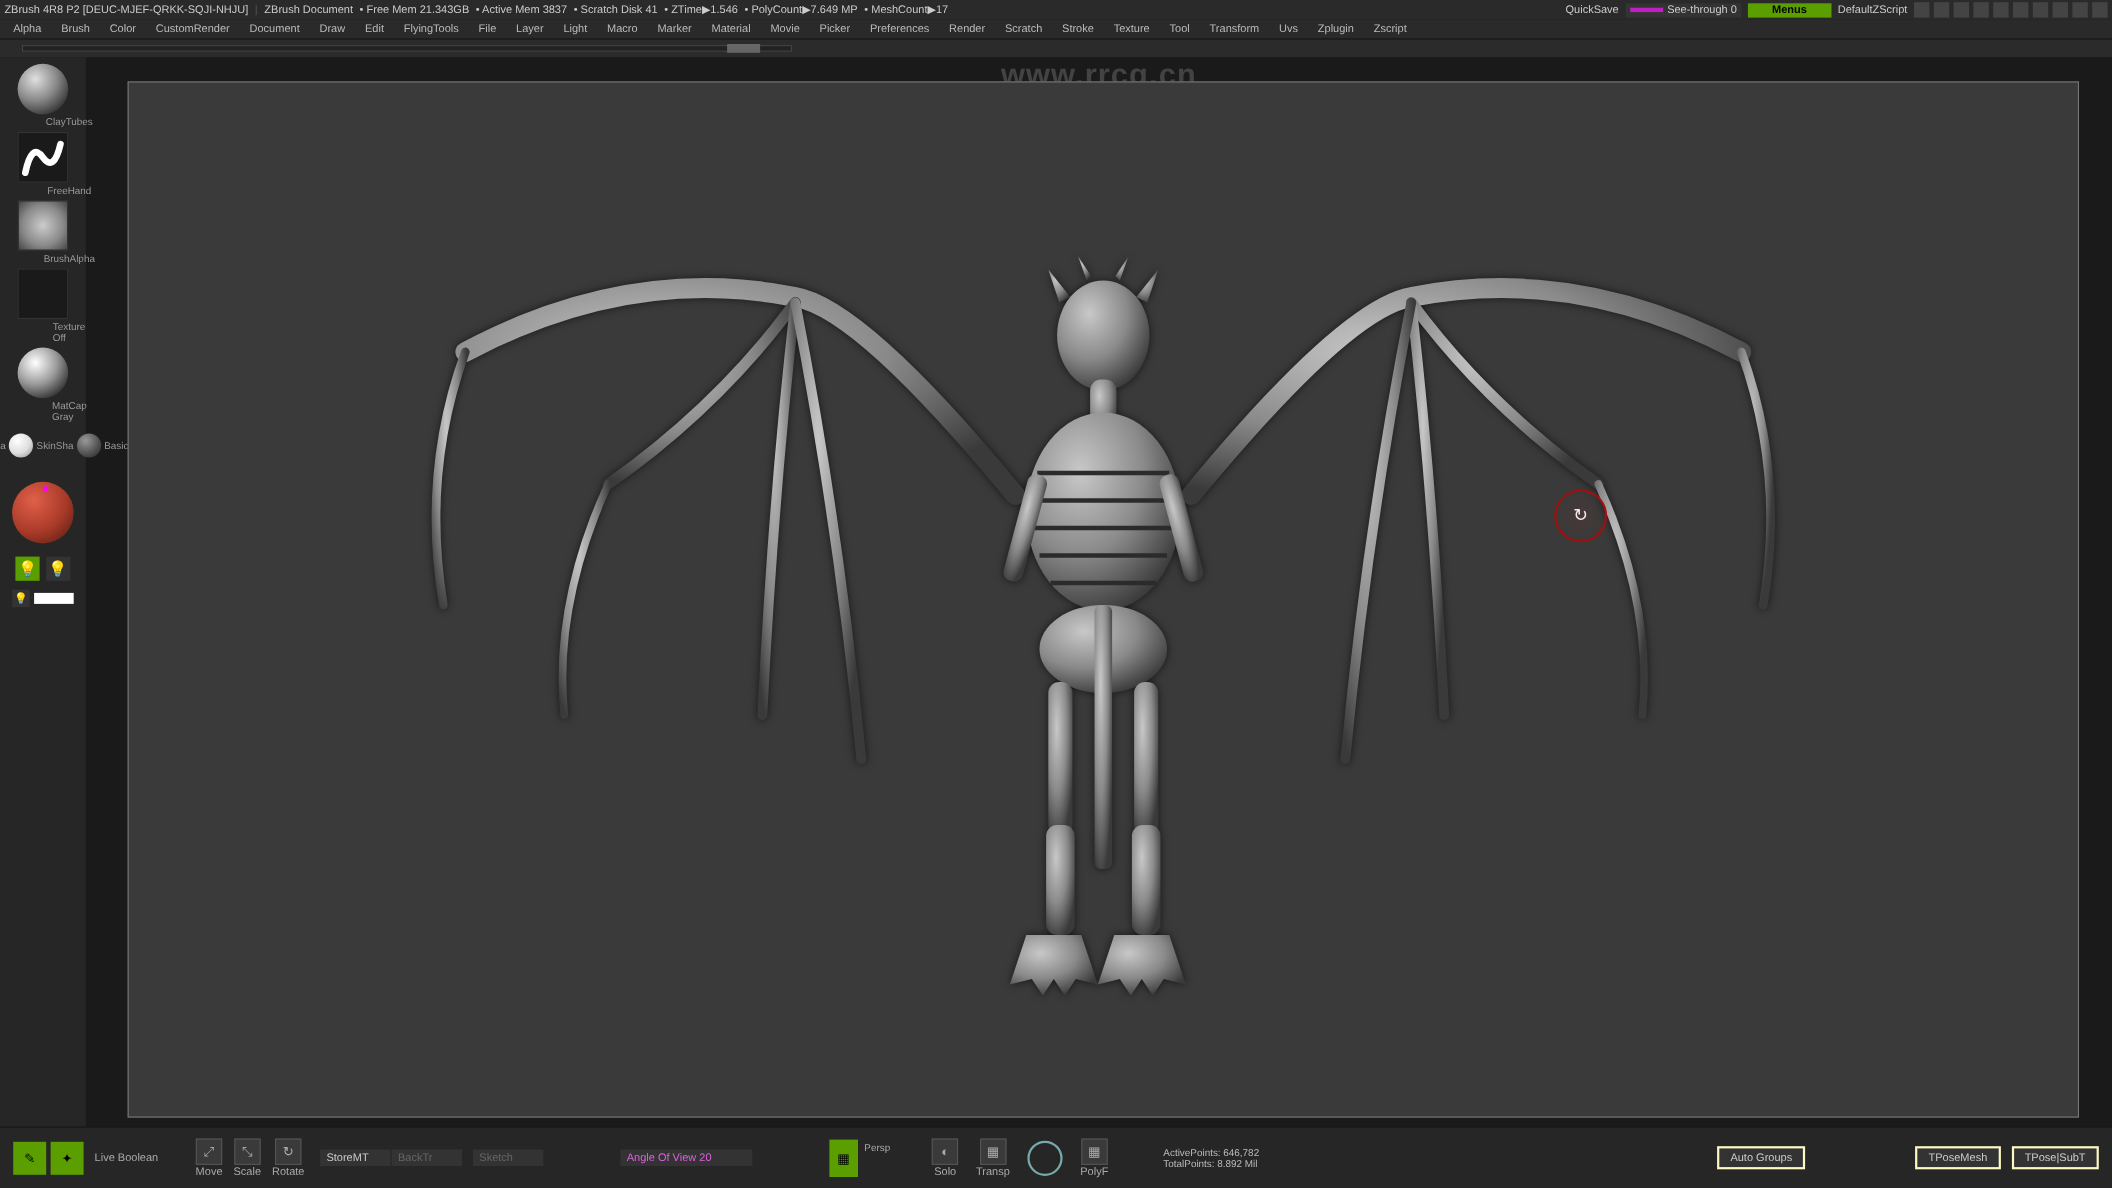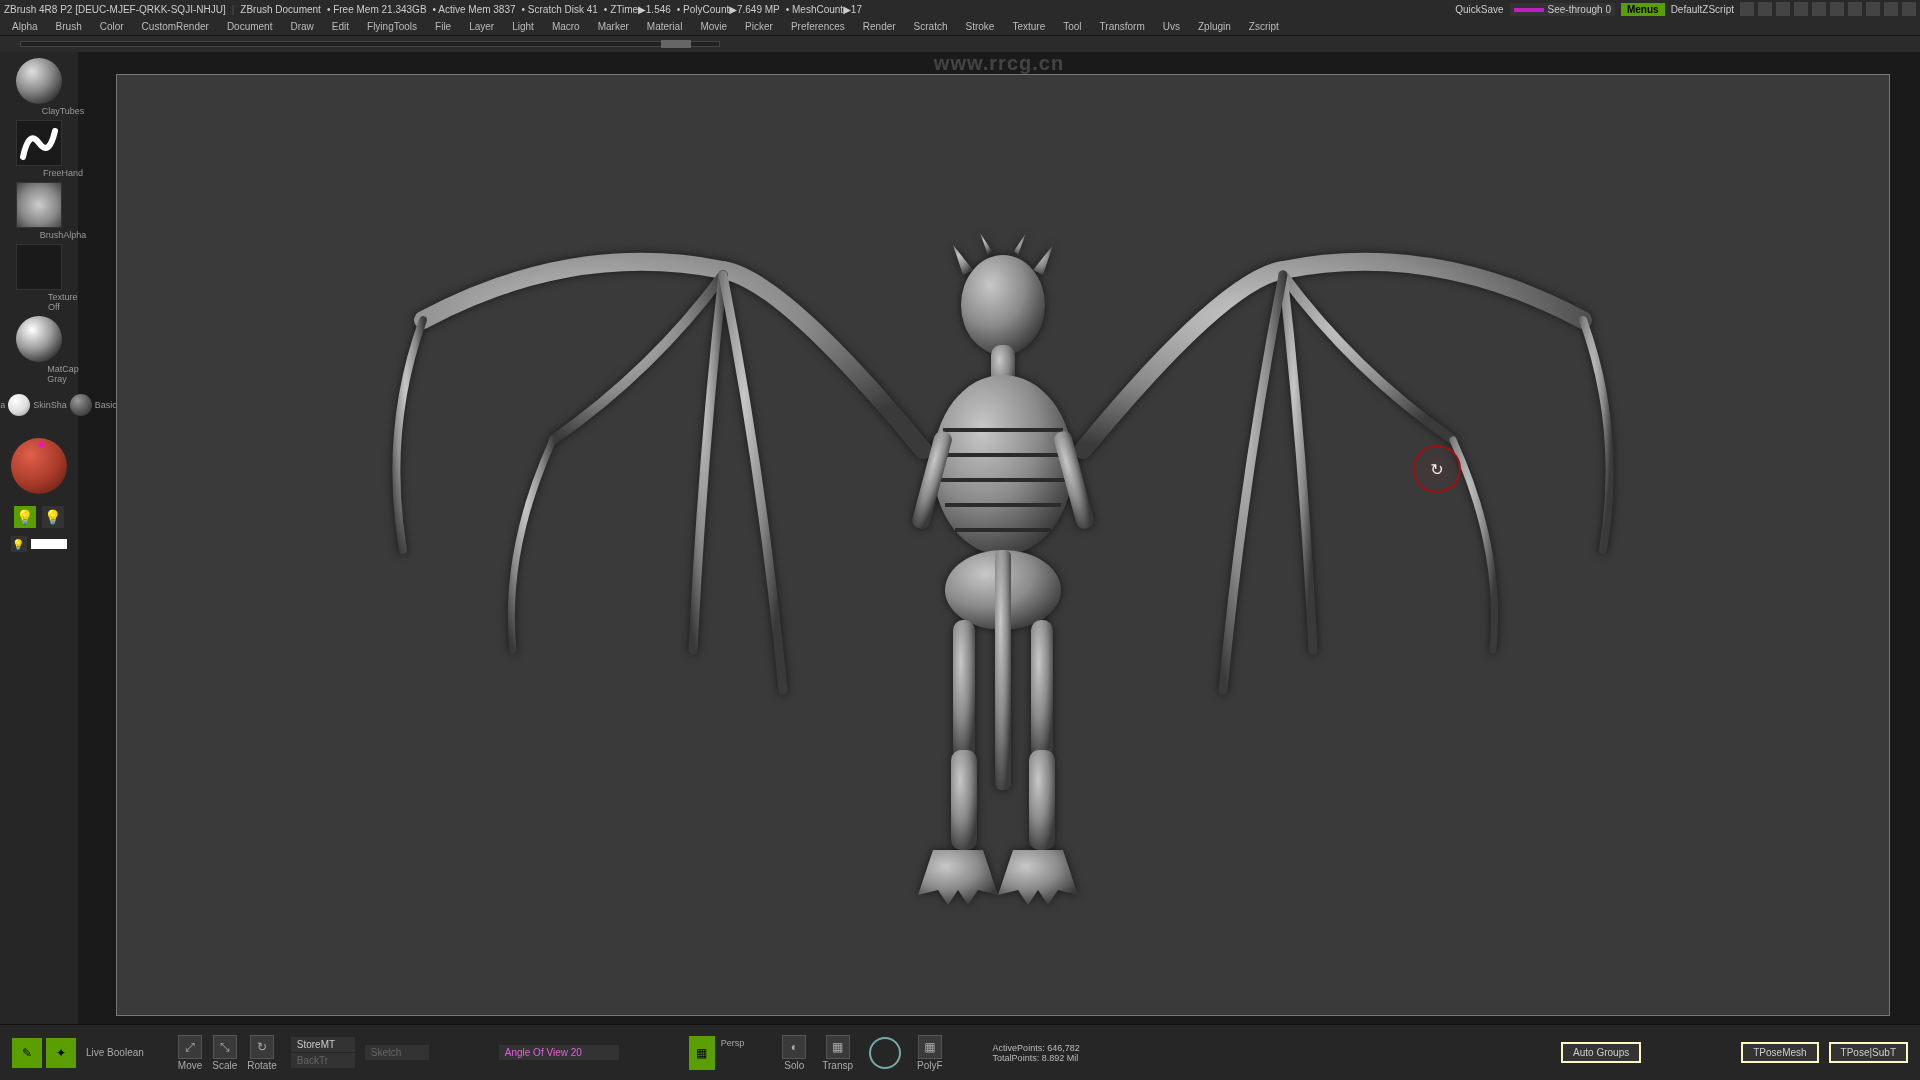--- a/index.html
+++ b/index.html
@@ -4,21 +4,21 @@
 <style>
   * { margin: 0; padding: 0; box-sizing: border-box; user-select: none; }
   html, body { width: 1920px; height: 1080px; background: #1a1a1a; font-family: Arial, sans-serif; font-size: 11px; color: #aaa; overflow: hidden; }
   
   
   .title-bar { height: 18px; background: #2a2a2a; display: flex; align-items: center; padding: 0 4px; gap: 6px; font-size: 10px; color: #ccc; }
   .title-bar .sep { color: #555; }
   .title-bar .right { margin-left: auto; display: flex; align-items: center; gap: 6px; }
   .see-through { background: #333; padding: 1px 4px; }
   .see-through .bar { display: inline-block; width: 30px; height: 4px; background: #c020c0; vertical-align: middle; margin-right: 4px; }
-  .menus-btn { background: #5a9e00; color: #000; padding: 1px 6px; font-weight: bold; }
+  .menus-btn { background: #5a9e00; color: #000; padding: 1px 22px; font-weight: bold; }
   .title-icons { display: flex; gap: 4px; }
   .title-icons span { width: 14px; height: 14px; background: #444; display: inline-block; }
   
   
   .menu-bar { height: 18px; background: #2a2a2a; display: flex; align-items: center; gap: 2px; font-size: 10px; color: #bbb; padding: 0 4px; border-bottom: 1px solid #111; }
   .menu-bar span { padding: 0 8px; cursor: default; }
   
   
   .slider-row { height: 16px; background: #2b2b2b; display: flex; align-items: center; padding: 0 20px; }
   .slider-track { width: 700px; height: 6px; background: #222; border: 1px solid #444; position: relative; }
@@ -47,28 +47,28 @@
   .bulb.off { background: #333; color: #bbb; }
   .light-slider { display: flex; gap: 4px; align-items: center; margin-top: 4px; }
   .light-slider .track { width: 36px; height: 10px; background: #fff; }
   
   
   .canvas-wrap { flex: 1; padding: 22px 30px 8px 38px; position: relative; }
   .canvas-border { width: 100%; height: 100%; border: 1px solid #777; background: #3a3a3a; position: relative; overflow: hidden; display:flex; align-items:center; justify-content:center; }
   .dragon { filter: drop-shadow(0 0 4px rgba(0,0,0,0.6)); }
   .brush-cursor { position: absolute; top: 370px; right: 428px; width: 48px; height: 48px; border: 2px solid #a01010; border-radius: 50%; background: radial-gradient(circle, rgba(160,40,40,0.15), transparent 70%); display: flex; align-items: center; justify-content: center; }
   .brush-cursor::after { content: "↻"; color: #eee; font-size: 16px; }
-  .watermark { position: absolute; top: 0; left: 50%; transform: translateX(-50%); font-size: 20px; color: rgba(255,255,255,0.18); font-weight: bold; letter-spacing: 1px; text-align: center; }
+  .watermark { position: absolute; top: 0; left: 50%; transform: translateX(-50%); font-size: 28px; color: rgba(255,255,255,0.18); font-weight: bold; letter-spacing: 1px; text-align: center; }
   
   
   .bottom-shelf { height: 56px; background: #262626; display: flex; align-items: center; padding: 0 12px; gap: 10px; border-top: 1px solid #111; font-size: 10px; }
   .shelf-btn-green { width: 30px; height: 30px; background: #5a9e00; display: flex; align-items: center; justify-content: center; color: #000; font-size: 12px; }
   .shelf-btn { display: flex; flex-direction: column; align-items: center; gap: 1px; padding: 2px 4px; }
   .shelf-btn .ic { width: 24px; height: 24px; background: #3a3a3a; border: 1px solid #555; display: flex; align-items: center; justify-content: center; font-size: 12px; }
-  .shelf-stack { display: flex; flex-direction: column; gap: 1px; align-items: flex-end; }
+  .shelf-stack { display: flex; flex-direction: row; gap: 1px; align-items: flex-end; }
   .shelf-field { background: #333; padding: 2px 6px; min-width: 64px; color: #ccc; }
   .shelf-field.magenta { color: #e060e0; }
   .spacer { flex: 1; }
   .axis-widget { width: 36px; height: 36px; position: relative; }
   .axis-widget .c { width: 32px; height: 32px; border: 2px solid #7aa; border-radius: 50%; position: absolute; top: 2px; left: 2px; }
   .shelf-info { display: flex; flex-direction: column; font-size: 9px; color: #bbb; }
   .shelf-button-flat { background: #333; padding: 3px 10px; color: #ccc; border: 2px solid #fef9c3; }
 </style>
 </head>
 <body>

